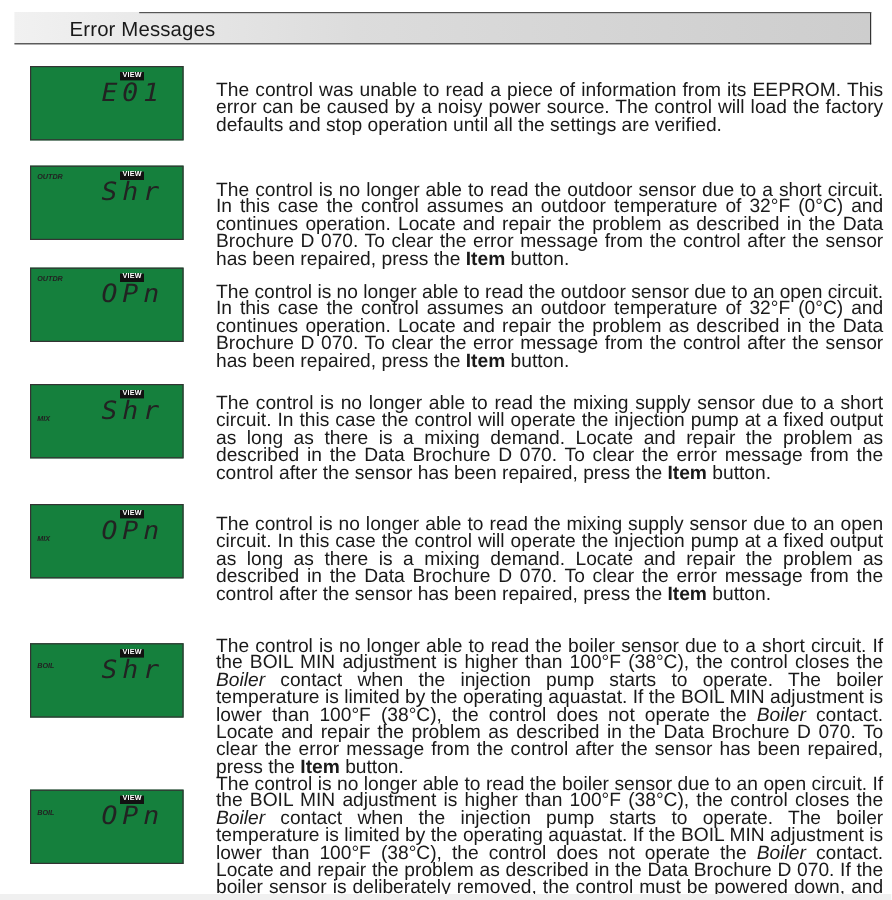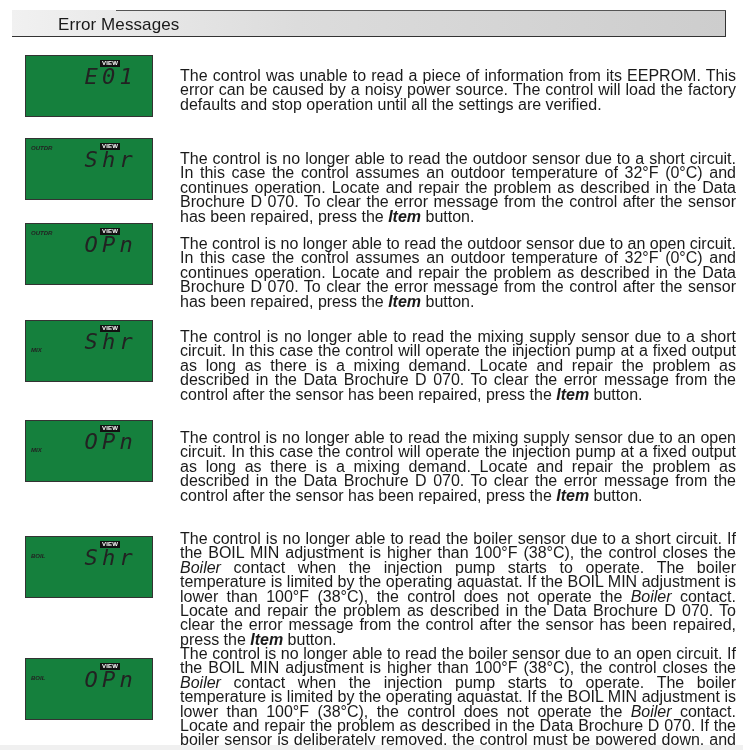--- a/index.html
+++ b/index.html
@@ -48,21 +48,21 @@
     font-size: 21px; line-height: 22px; letter-spacing: 4px;
     font-style: italic; color: #222; font-weight: normal;
     transform: scaleX(1.05);
   }
   .desc {
     position: absolute; left: 180px; width: 556px;
     font-size: 16px; line-height: 14.4px; text-align: justify;
     color: #1a1a1a;
   }
   .desc i { }
-  .desc .btn { font-weight: bold; font-style: italic; }
+  .desc .btn { font-weight: bold; }
   .bottom-band {
     position: absolute; left: 0; top: 745px; width: 743px; height: 5px;
     background: #f0f0f0;
   }
 </style>
 </head>
 <body>
 
 <div class="header">
   <div class="header-title"><b>Error</b><span> Messages</span></div>

